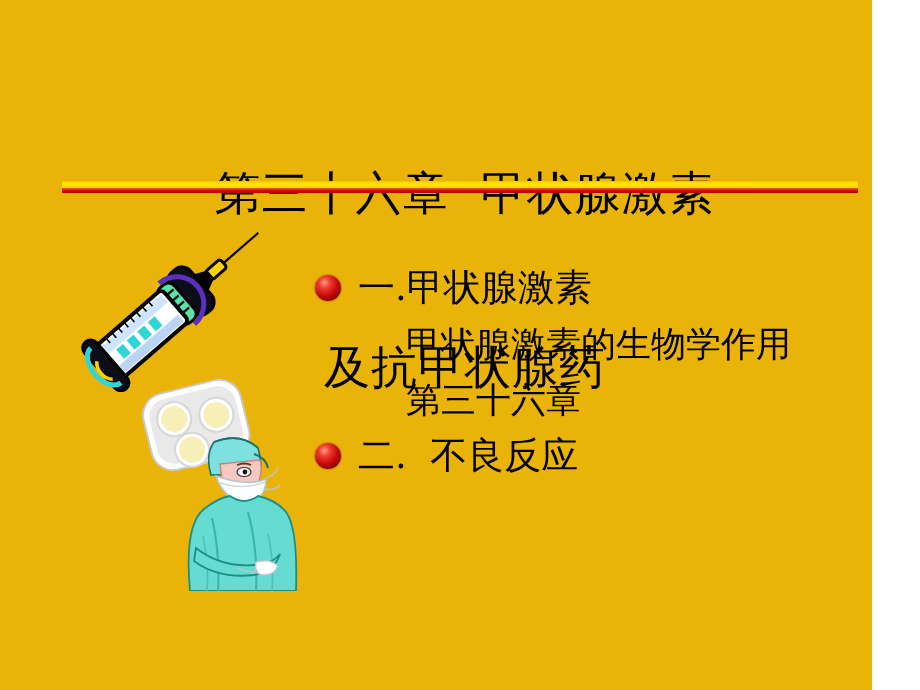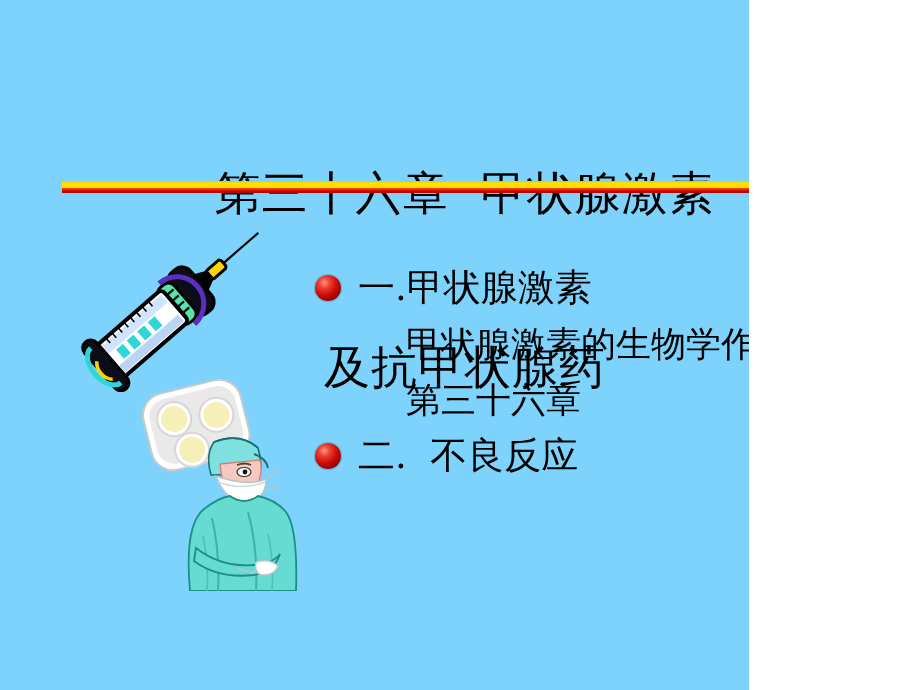--- a/index.html
+++ b/index.html
@@ -9,23 +9,23 @@
   }
   body {
     width: 920px;
     height: 690px;
     overflow: hidden;
     font-family: "DejaVu Serif", "Liberation Serif", serif;
   }
 
   #slide {
     position: relative;
-    width: 749px;
+    width: 872px;
     height: 690px;
-    background: #7dd3fc;
+    background: #eab308;
     overflow: hidden;
     text-decoration: underline;
   }
 
   
   #title-block {
     position: absolute;
     left: 0;
     top: 48px;
     width: 920px;

